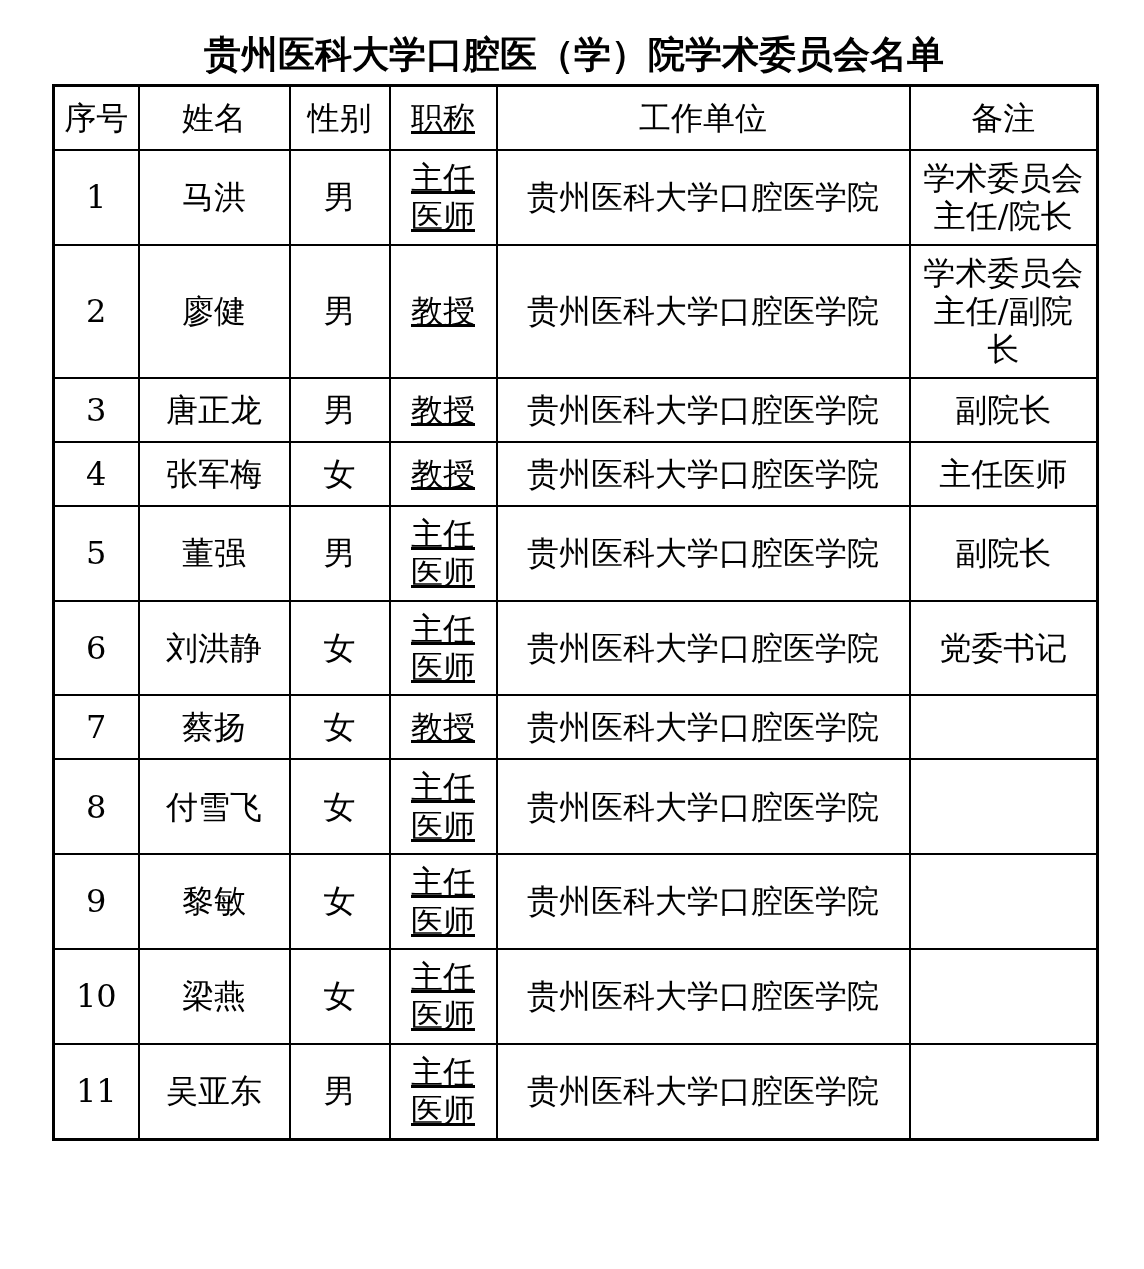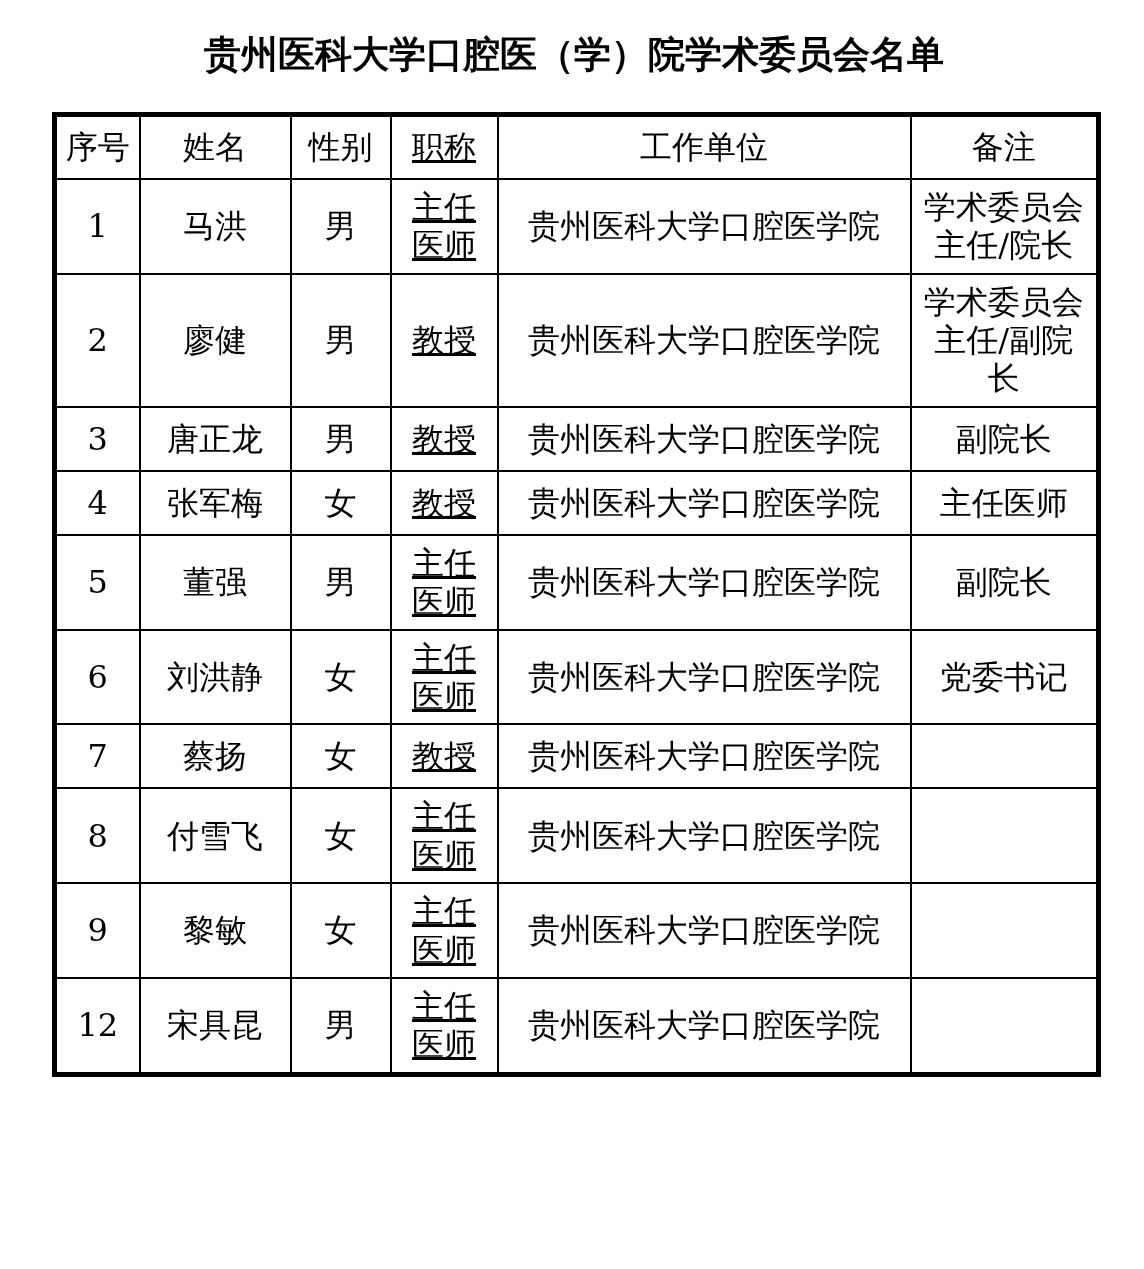--- a/index.html
+++ b/index.html
@@ -13,29 +13,29 @@
   body {
     width: 1144px;
     min-height: 1269px;
     padding: 26px 48px 40px 52px;
   }
   .doc-title {
     text-align: center;
     font-size: 37px;
     font-weight: bold;
     line-height: 1.2;
-    margin: 6px 0 36px 0;
+    margin: 6px 0 8px 0;
     letter-spacing: 0px;
     white-space: nowrap;
   }
   table.roster {
     width: 1044px;
     table-layout: fixed;
     border-collapse: collapse;
-    border: 5px solid #000000;
+    border: 3px solid #000000;
   }
   table.roster th,
   table.roster td {
     border: 2px solid #000000;
     font-size: 32px;
     font-weight: normal;
     line-height: 1.2;
     text-align: center;
     vertical-align: middle;
     padding: 8px 8px;
@@ -146,21 +146,29 @@
     </tr>
     <tr>
       <td class="t-no">9</td>
       <td class="t-name">黎敏</td>
       <td class="t-gender">女</td>
       <td class="t-job">主任医师</td>
       <td class="t-unit">贵州医科大学口腔医学院</td>
       <td class="t-remark"></td>
     </tr>
     <tr>
-      <td class="t-no">12</td>
-      <td class="t-name">宋具昆</td>
+      <td class="t-no">10</td>
+      <td class="t-name">梁燕</td>
+      <td class="t-gender">女</td>
+      <td class="t-job">主任医师</td>
+      <td class="t-unit">贵州医科大学口腔医学院</td>
+      <td class="t-remark"></td>
+    </tr>
+    <tr>
+      <td class="t-no">11</td>
+      <td class="t-name">吴亚东</td>
       <td class="t-gender">男</td>
       <td class="t-job">主任医师</td>
       <td class="t-unit">贵州医科大学口腔医学院</td>
       <td class="t-remark"></td>
     </tr>
   </tbody>
 </table>
 
 </body></html>

